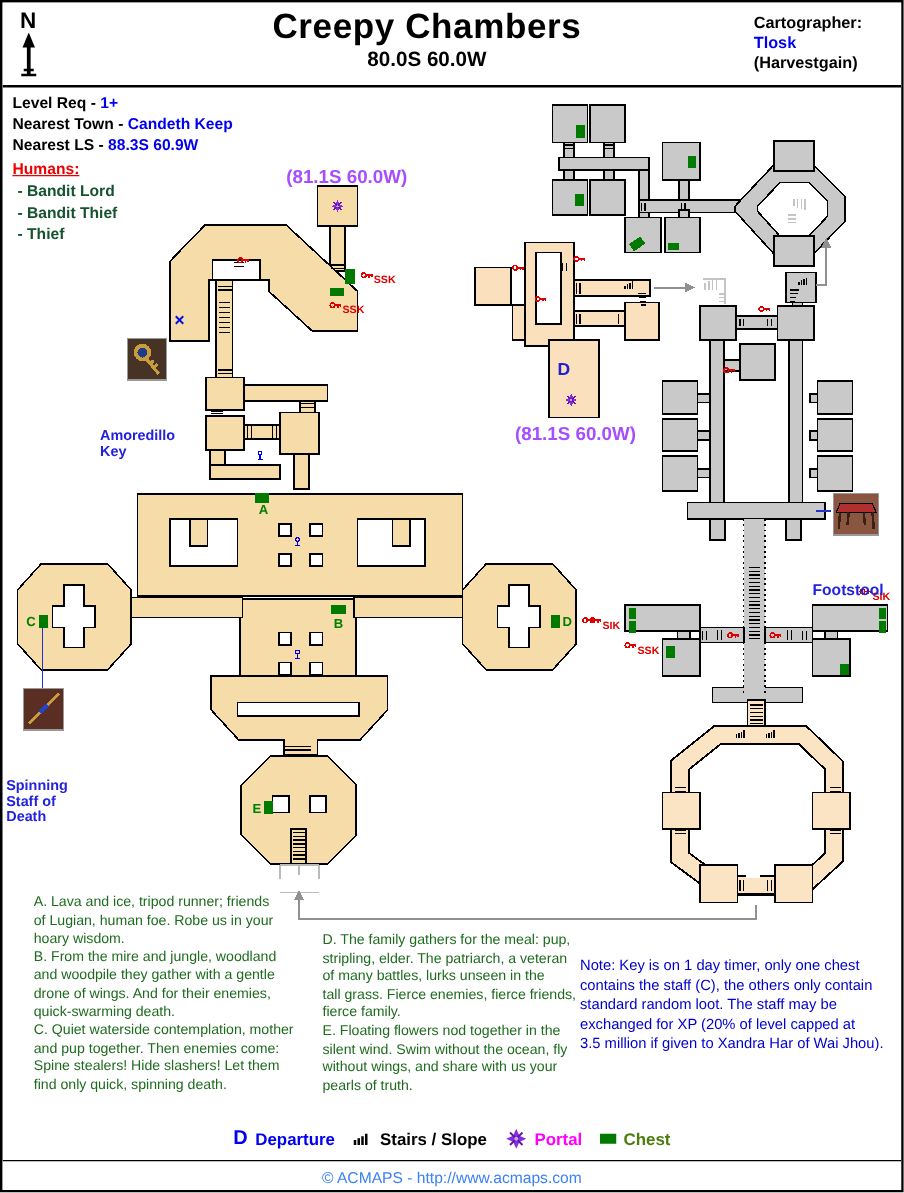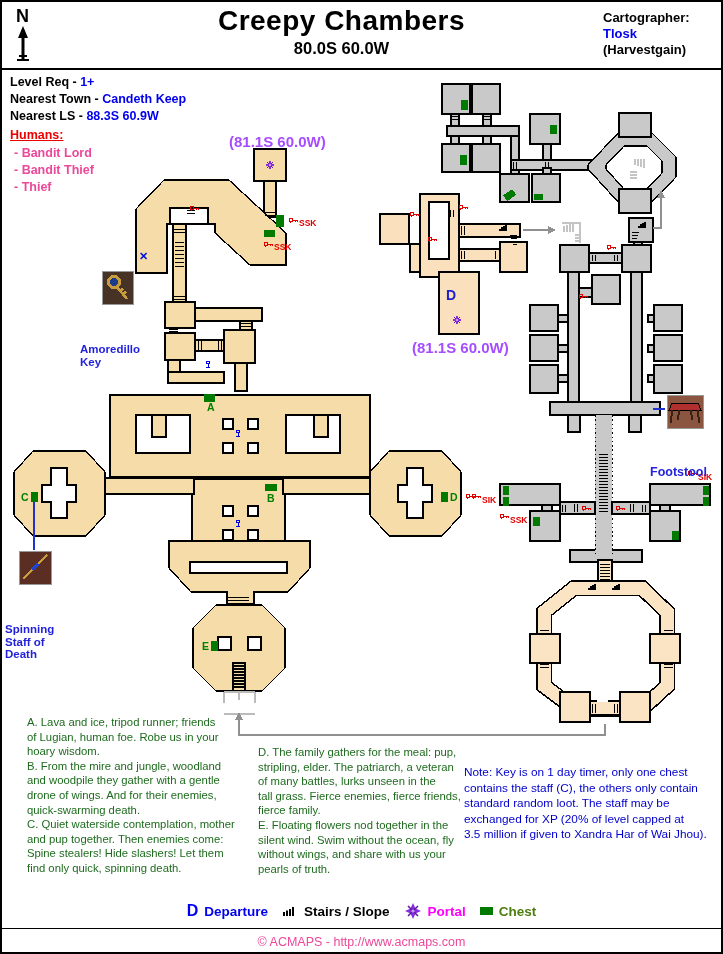--- a/index.html
+++ b/index.html
@@ -14,21 +14,21 @@
   .title{font-size:28px;color:#000;letter-spacing:.5px;}
   .subtitle{font-size:16.5px;color:#000;margin-top:2px;}
   .compass{position:absolute;left:8px;top:2px;width:26px;height:62px;}
   .carto{position:absolute;right:6px;top:8px;width:112px;text-align:left;font-size:13px;line-height:16px;}
   .carto .name{color:#0000EE;}
   
   .tblock{position:absolute;z-index:2;}
   .info{left:8px;top:72px;font-size:12.5px;line-height:17px;color:#000;white-space:pre;}
   .info .val{color:#0000EE;}
   .humans-h{left:8px;top:126px;font-size:12.5px;color:#EE0000;text-decoration:underline;}
-  .humans-list{left:12px;top:143px;font-size:12.5px;line-height:17px;color:#ec4899;white-space:pre-line;}
+  .humans-list{left:12px;top:143px;font-size:12.5px;line-height:17px;color:#14532d;white-space:pre-line;}
   .item-label{color:#2222DD;font-size:11.5px;line-height:12.5px;text-align:left;white-space:pre-line;margin-top:36px;}
   .amoredillo-label{left:78px;top:305px;width:80px;}
   .staff-label{left:3px;top:585px;width:64px;}
   .footstool-label{left:648px;top:428px;width:72px;font-size:12.5px;}
   .coord-label{color:#A64DFF;font-size:15px;}
   .coord-left{left:227px;top:131px;}
   .coord-mid{left:410px;top:337px;}
   .para{font-weight:normal;font-family:"Liberation Sans",sans-serif;}
   .para-left{left:25px;top:713px;width:230px;font-size:11.3px;line-height:14.6px;color:#1E6B1E;white-space:pre-line;}
   .para-mid{left:256px;top:743px;width:205px;font-size:11.3px;line-height:14.6px;color:#1E6B1E;white-space:pre-line;}
@@ -38,21 +38,21 @@
           justify-content:center;align-items:center;gap:14px;z-index:3;font-size:13.5px;}
   .legend .item{display:flex;align-items:center;gap:6px;}
   .legend .dep-sym{color:#0000EE;font-size:16px;}
   .legend .dep{color:#0000EE;}
   .legend .stairs-l{color:#000;}
   .legend .portal-l{color:#FF00FF;}
   .legend .chest-l{color:#4d7c0f;}
   .legend .chest-sym{display:inline-block;width:13px;height:8px;background:#007A00;}
   .footer{position:absolute;left:0;top:926px;width:100%;height:26px;border-top:1px solid #000;
           background:#fff;z-index:3;display:flex;align-items:center;justify-content:center;
-          font-weight:normal;font-size:12.5px;color:#ec4899;}
+          font-weight:normal;font-size:12.5px;color:#3b82f6;}
 </style>
 </head>
 <body>
 
 <div class="page">
 
 <svg class="map-svg" width="723" height="954" viewBox="0 0 723 954" shape-rendering="crispEdges">
   <defs>
     <g id="keyicon">
       <circle cx="2" cy="2.2" r="1.8" fill="none" stroke="#E00000" stroke-width="1.3"></circle>

